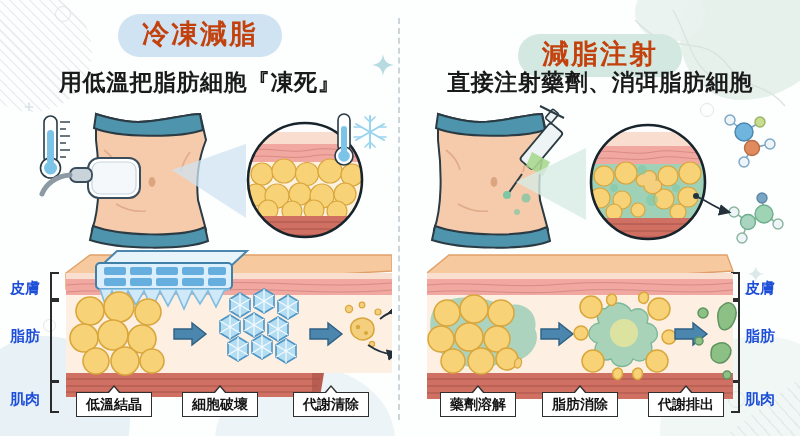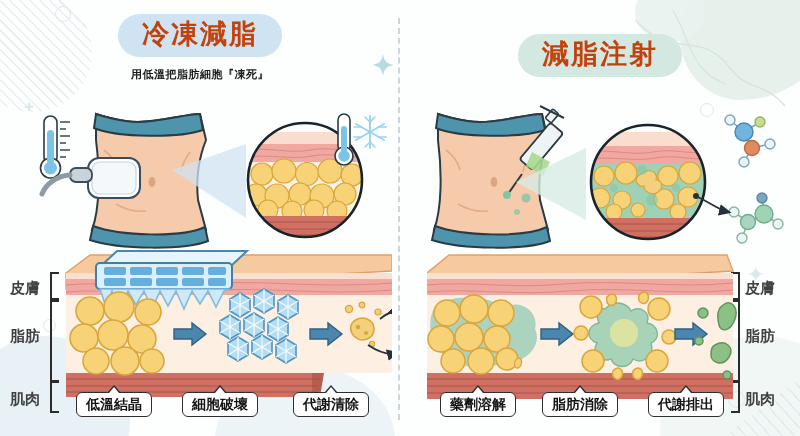--- a/index.html
+++ b/index.html
@@ -48,38 +48,38 @@
   .panel.left{left:0;}
   .panel.right{left:400px;}
 
   
   .title-pill{position:absolute;top:14px;left:50%;transform:translateX(-50%);
     padding:5px 24px 8px;border-radius:22px;font-size:27px;font-weight:bold;
     color:#c2410c;letter-spacing:2px;white-space:nowrap;line-height:1.12;}
   .left .title-pill{background:#cfe3f2;}
   .right .title-pill{background:#d3e8e0;margin-top:20px;}
   .subtitle{position:absolute;top:67px;left:50%;transform:translateX(-50%);
-    font-size:11px;font-weight:bold;color:#1a1a1a;white-space:nowrap;letter-spacing:.5px;}
+    font-size:23px;font-weight:bold;color:#1a1a1a;white-space:nowrap;letter-spacing:.5px;}
 
   
   .illus{position:absolute;top:100px;left:0;width:400px;height:155px;}
 
   
   .xsec{position:absolute;}
   .left .xsec{left:62px;top:255px;width:268px;height:150px;}
   .right .xsec{left:27px;top:255px;width:268px;height:150px;}
 
   
-  .layer-label{position:absolute;font-size:15px;font-weight:bold;color:#404040;white-space:nowrap;}
+  .layer-label{position:absolute;font-size:15px;font-weight:bold;color:#1d4ed8;white-space:nowrap;}
   .bracket{position:absolute;border:2px solid #2b2b2b;width:7px;}
   .bracket.lft{border-right:none;}
   .bracket.rgt{border-left:none;}
 
   
-  .callout{position:absolute;background:#fff;border:1.8px solid #2e2e2e;border-radius:6px;
+  .callout{position:absolute;background:#fff;border:1.8px solid #2e2e2e;border-radius:0;
     padding:3px 9px 4px;font-size:14px;font-weight:bold;color:#141414;white-space:nowrap;
     line-height:1.15;}
   .callout .tail{position:absolute;top:-8px;left:50%;transform:translateX(-50%);
     width:0;height:0;border-left:7px solid transparent;border-right:7px solid transparent;
     border-bottom:8px solid #2e2e2e;}
   .callout .tail::after{content:"";position:absolute;top:2px;left:-5px;
     width:0;height:0;border-left:5px solid transparent;border-right:5px solid transparent;
     border-bottom:6px solid #fff;}
 </style>
 </head>
@@ -351,20 +351,21 @@
     </div>
     <div class="callout" style="left:293px;top:392px;">
       <span class="tail"></span>
       <span>代謝清除</span>
     </div>
   </div>
 
   <div class="panel right">
 
     <div class="title-pill">減脂注射</div>
+    <div class="subtitle">直接注射藥劑、消弭脂肪細胞</div>
 
     <div class="illus">
       <svg width="400" height="155" viewBox="0 0 400 155">
 
         <g>
           <path d="M38,14 C38,14 62,22 80,22 C102,22 128,14 142,14
                    L148,40 C140,60 138,80 140,100 L148,130
                    C128,140 92,142 64,138 L34,130
                    C42,108 42,72 38,40 Z" fill="#f6cbac" stroke="#2b3b44" stroke-width="2"></path>
           <path d="M38,14 C38,14 62,22 80,22 C102,22 128,14 142,14 L145,30

